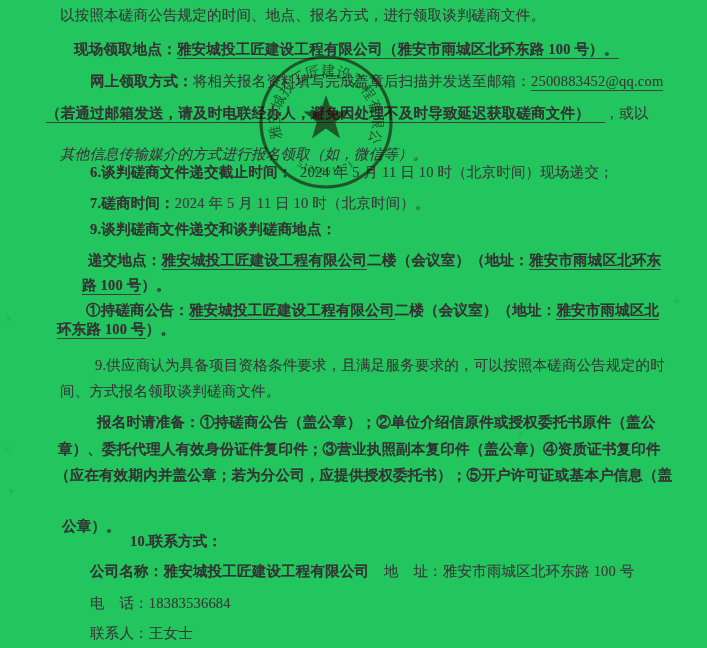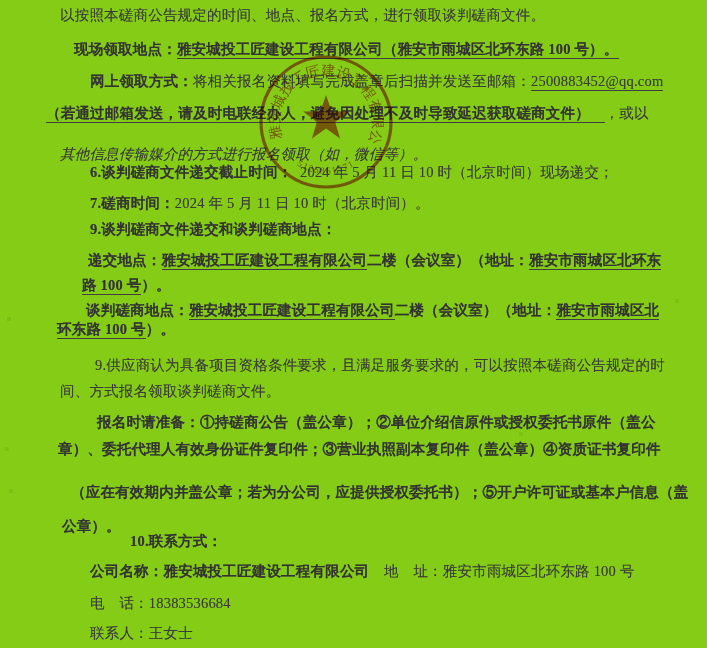--- a/index.html
+++ b/index.html
@@ -1,19 +1,19 @@
 <!DOCTYPE html>
 <html><head>
 <meta charset="utf-8">
 <style>
   html,body{margin:0;padding:0;background:#e8e8e8;}
   .page{
     position:relative;
     width:707px;height:648px;
-    background:#84cc16;
+    background:#22c55e;
     font-family:"Liberation Serif","DejaVu Serif",serif;
     color:#3a3a3a;
     overflow:hidden;
   }
   .line{
     position:absolute;
     font-size:14.5px;
     line-height:20px;
     white-space:pre;
     letter-spacing:0.2px;
@@ -44,27 +44,27 @@
       <div class="line" style="left: 60px; top: 5px;"><span>以按照本磋商公告规定的时间、地点、报名方式，进行领取谈判磋商文件。</span></div>
       <div class="line" style="left: 74px; top: 39px;"><span class="b">现场领取地点：</span><span class="b u">雅安城投工匠建设工程有限公司（雅安市雨城区北环东路 100 号）。</span></div>
       <div class="line" style="left: 90px; top: 71px;"><span class="b">网上领取方式：</span><span>将相关报名资料填写完成盖章后扫描并发送至邮箱：</span><span class="u">2500883452@qq.com</span></div>
       <div class="line" style="left: 46px; top: 103px;"><span class="b u">（若通过邮箱发送，请及时电联经办人，避免因处理不及时导致延迟获取磋商文件）</span><span class="u">　</span><span>，或以</span></div>
       <div class="line" style="left: 60px; top: 144px; font-style: italic;"><span>其他信息传输媒介的方式进行报名领取（如，微信等）。</span></div>
       <div class="line" style="left: 90px; top: 162px;"><span class="b">6.谈判磋商文件递交截止时间：</span><span>  2024 年 5 月 11 日 10 时（北京时间）现场递交；</span></div>
       <div class="line" style="left: 90px; top: 193px;"><span class="b">7.磋商时间：</span><span>2024 年 5 月 11 日 10 时（北京时间）。</span></div>
       <div class="line" style="left: 90px; top: 219px;"><span class="b">9.谈判磋商文件递交和谈判磋商地点：</span></div>
       <div class="line" style="left: 88px; top: 250px;"><span class="b">递交地点：</span><span class="b u">雅安城投工匠建设工程有限公司</span><span class="b">二楼（会议室）（地址：</span><span class="b u">雅安市雨城区北环东</span></div>
       <div class="line" style="left: 58px; top: 275px; margin-left: 24px;"><span class="b u">路 100 号</span><span class="b">）。</span></div>
-      <div class="line" style="left: 86px; top: 300px;"><span class="b">谈判磋商地点：</span><span class="b u">雅安城投工匠建设工程有限公司</span><span class="b">二楼（会议室）（地址：</span><span class="b u">雅安市雨城区北</span></div>
+      <div class="line" style="left: 86px; top: 300px;"><span class="b">①持磋商公告：</span><span class="b u">雅安城投工匠建设工程有限公司</span><span class="b">二楼（会议室）（地址：</span><span class="b u">雅安市雨城区北</span></div>
       <div class="line" style="left: 57px; top: 319px;"><span class="b u">环东路 100 号</span><span class="b">）。</span></div>
       <div class="line" style="left: 95px; top: 355px;"><span>9.供应商认为具备项目资格条件要求，且满足服务要求的，可以按照本磋商公告规定的时</span></div>
       <div class="line" style="left: 60px; top: 381px;"><span>间、方式报名领取谈判磋商文件。</span></div>
       <div class="line" style="left: 97px; top: 412px;"><span class="b">报名时请准备：①持磋商公告（盖公章）；②单位介绍信原件或授权委托书原件（盖公</span></div>
       <div class="line" style="left: 58px; top: 439px;"><span class="b">章）、委托代理人有效身份证件复印件；③营业执照副本复印件（盖公章）④资质证书复印件</span></div>
-      <div class="line" style="left: 55px; top: 482px; margin-left: 16px;"><span class="b">（应在有效期内并盖公章；若为分公司，应提供授权委托书）；⑤开户许可证或基本户信息（盖</span></div>
+      <div class="line" style="left: 55px; top: 465px;"><span class="b">（应在有效期内并盖公章；若为分公司，应提供授权委托书）；⑤开户许可证或基本户信息（盖</span></div>
       <div class="line" style="left: 62px; top: 516px;"><span class="b">公章）。</span></div>
       <div class="line" style="left: 90px; top: 531px; margin-left: 40px;"><span class="b">10.联系方式：</span></div>
       <div class="line" style="left: 90px; top: 561px;"><span class="b">公司名称：雅安城投工匠建设工程有限公司</span><span>　地　址：雅安市雨城区北环东路 100 号</span></div>
       <div class="line" style="left: 90px; top: 593px;"><span>电　话：18383536684</span></div>
       <div class="line" style="left: 90px; top: 623px;"><span>联系人：王女士</span></div>
     </div>
 
   <div class="speckles"></div>
 
   <svg class="stamp" width="707" height="648" viewBox="0 0 707 648">

